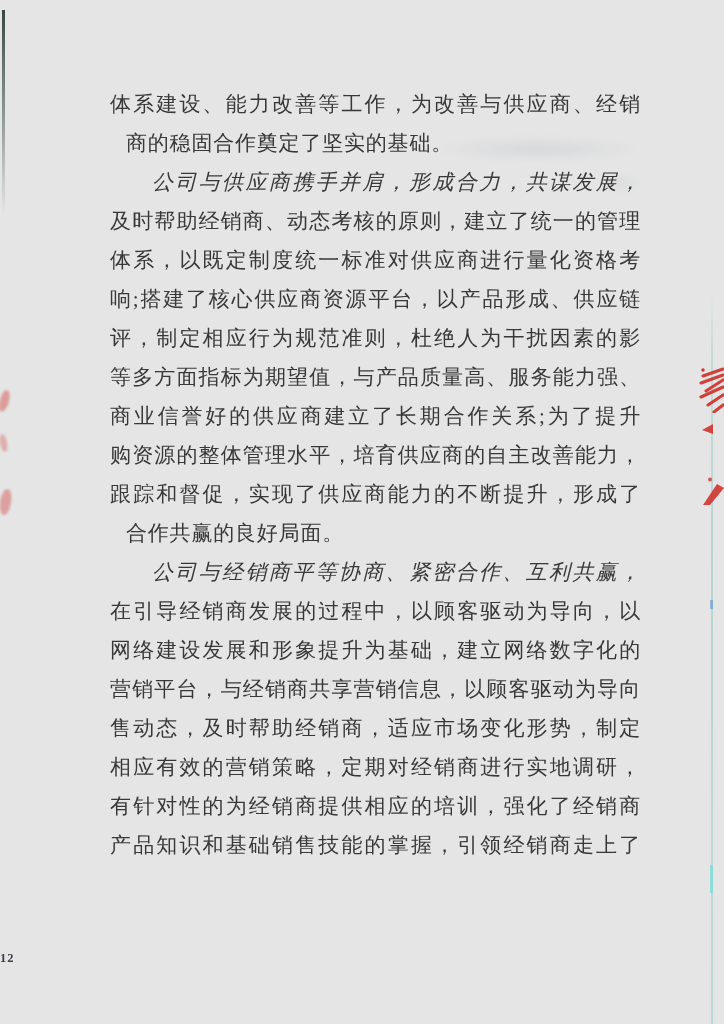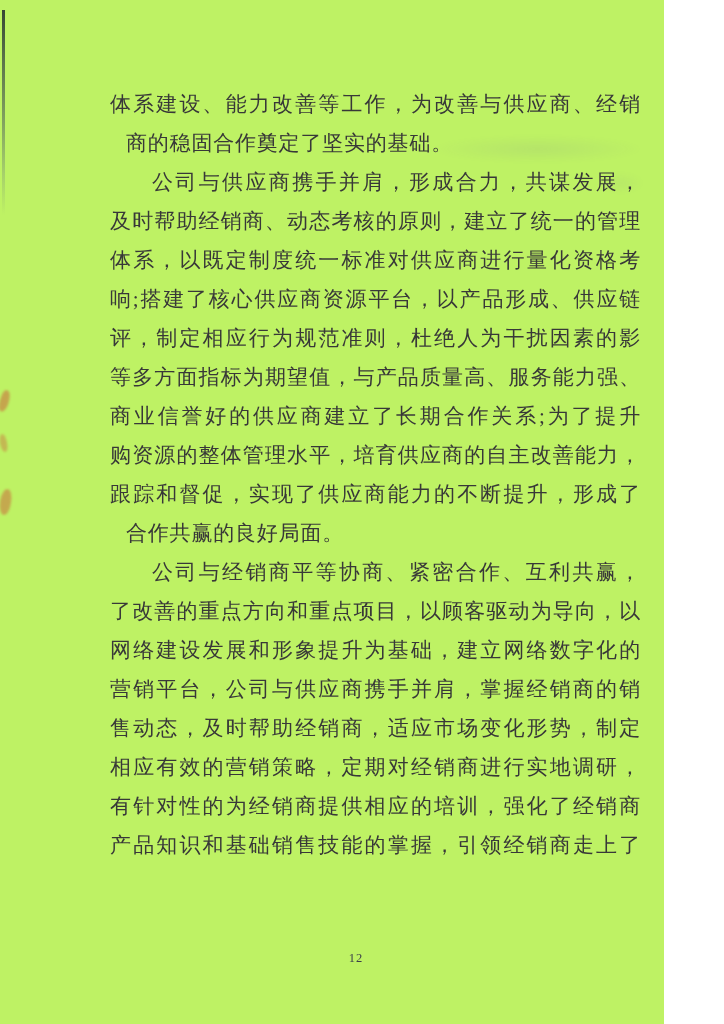--- a/index.html
+++ b/index.html
@@ -1,21 +1,21 @@
 <!DOCTYPE html>
 <html><head>
 <meta charset="utf-8">
 <title>Scanned Document Page</title>
 <style>
   html, body { margin: 0; padding: 0; background: #ffffff; }
   .page {
     position: relative;
-    width: 664px;
+    width: 724px;
     height: 1024px;
-    background: #bef264;
+    background: #e5e5e5;
     overflow: hidden;
     font-family: "Liberation Serif", "DejaVu Serif", serif;
   }
   
   .text-block {
     position: absolute;
     left: 110px;
     top: 85px;
     width: 531px;
     font-size: 21px;
@@ -24,32 +24,32 @@
     text-rendering: optimizeLegibility;
   }
   .line {
     height: 39px;
     line-height: 39px;
     text-align: justify;
     text-align-last: justify;
     overflow: hidden;
   }
   .line.end { text-align-last: left; margin-left: 16px; }
-  .line.ind { text-indent: 42px; }
+  .line.ind { text-indent: 42px; font-style: italic; }
 
   
   .page-number {
     position: absolute;
     left: 0;
     top: 951px;
     width: 712px;
-    text-align: center;
     font-size: 12.5px;
     letter-spacing: 1px;
     color: #3a3f4a;
+    font-weight: bold;
   }
 
   
   .edge-line-left {
     position: absolute;
     left: 2px; top: 10px;
     width: 3px; height: 205px;
     background: linear-gradient(180deg,
       rgba(40,52,47,0.9) 0%,
       rgba(58,74,66,0.75) 25%,
@@ -117,23 +117,23 @@
       <div class="line">及时帮助经销商、动态考核的原则，建立了统一的管理</div>
       <div class="line">体系，以既定制度统一标准对供应商进行量化资格考</div>
       <div class="line">响;搭建了核心供应商资源平台，以产品形成、供应链</div>
       <div class="line">评，制定相应行为规范准则，杜绝人为干扰因素的影</div>
       <div class="line">等多方面指标为期望值，与产品质量高、服务能力强、</div>
       <div class="line">商业信誉好的供应商建立了长期合作关系;为了提升</div>
       <div class="line">购资源的整体管理水平，培育供应商的自主改善能力，</div>
       <div class="line">跟踪和督促，实现了供应商能力的不断提升，形成了</div>
       <div class="line end">合作共赢的良好局面。</div>
       <div class="line ind">公司与经销商平等协商、紧密合作、互利共赢，</div>
-      <div class="line">了改善的重点方向和重点项目，以顾客驱动为导向，以</div>
+      <div class="line">在引导经销商发展的过程中，以顾客驱动为导向，以</div>
       <div class="line">网络建设发展和形象提升为基础，建立网络数字化的</div>
-      <div class="line">营销平台，公司与供应商携手并肩，掌握经销商的销</div>
+      <div class="line">营销平台，与经销商共享营销信息，以顾客驱动为导向</div>
       <div class="line">售动态，及时帮助经销商，适应市场变化形势，制定</div>
       <div class="line">相应有效的营销策略，定期对经销商进行实地调研，</div>
       <div class="line">有针对性的为经销商提供相应的培训，强化了经销商</div>
       <div class="line">产品知识和基础销售技能的掌握，引领经销商走上了</div>
     </div>
 
   <div class="page-number">12</div>
 
   <div class="edge-line-left"></div>
   <div class="edge-line-right"></div>

